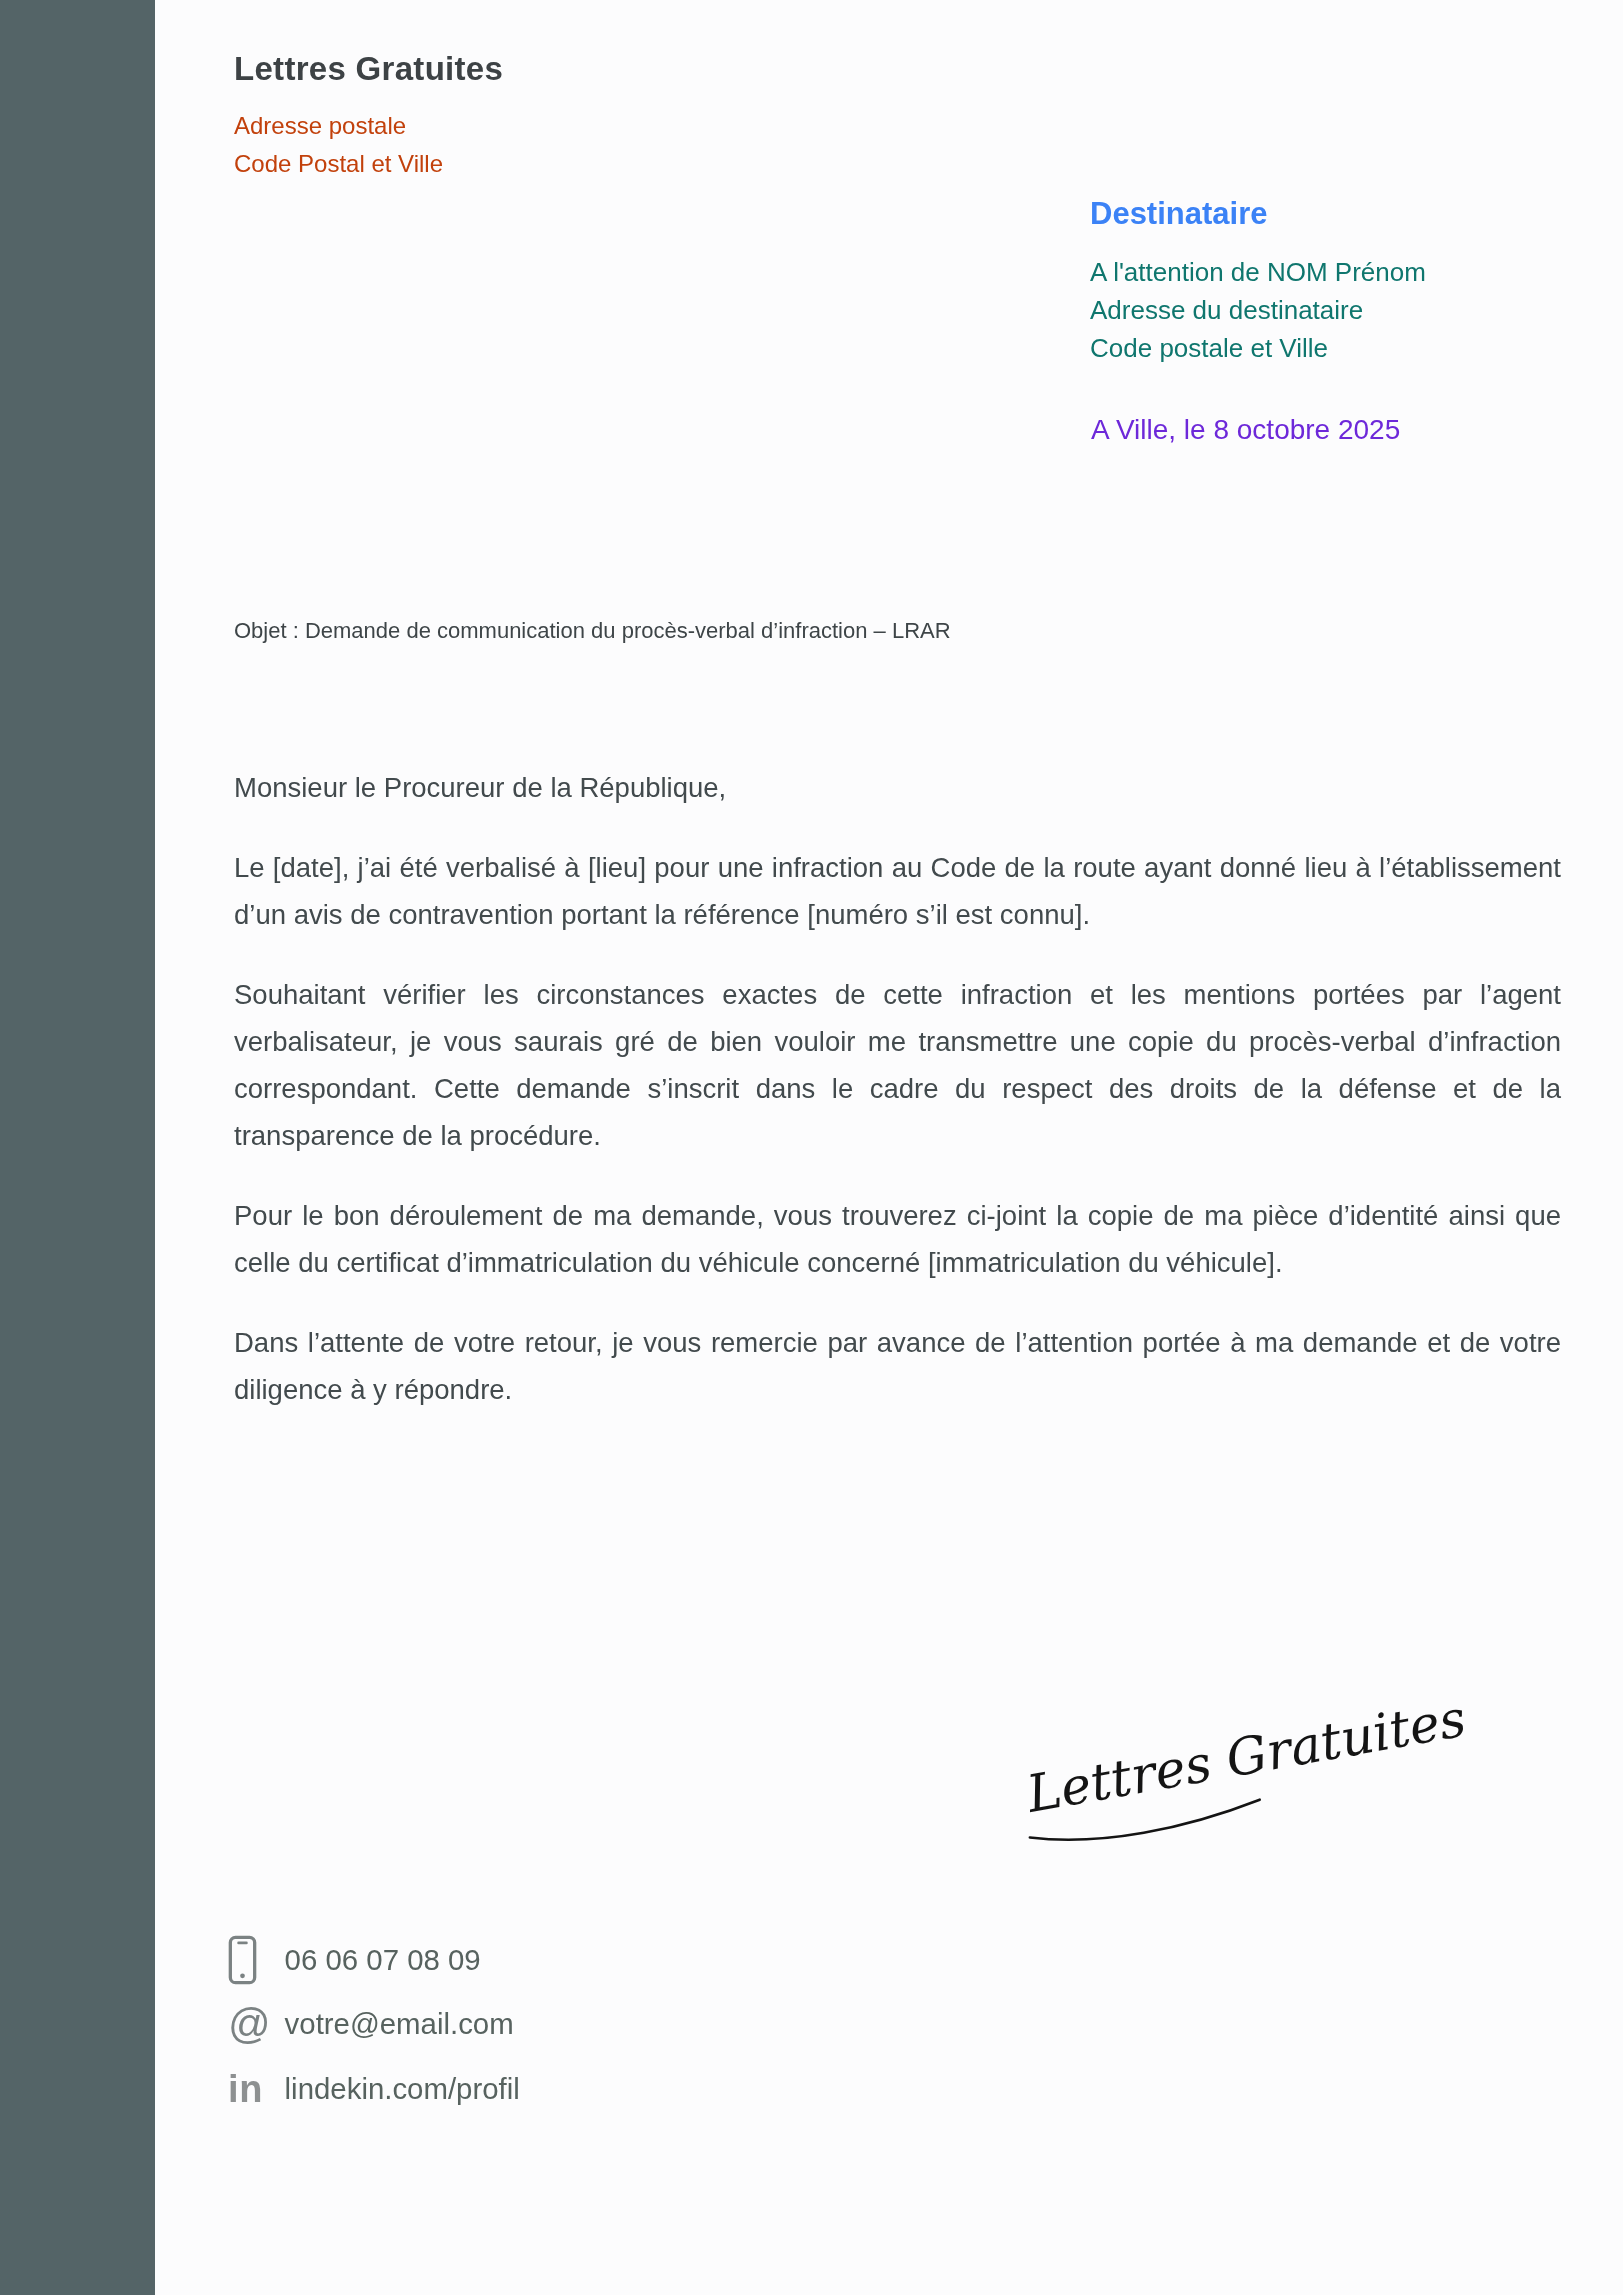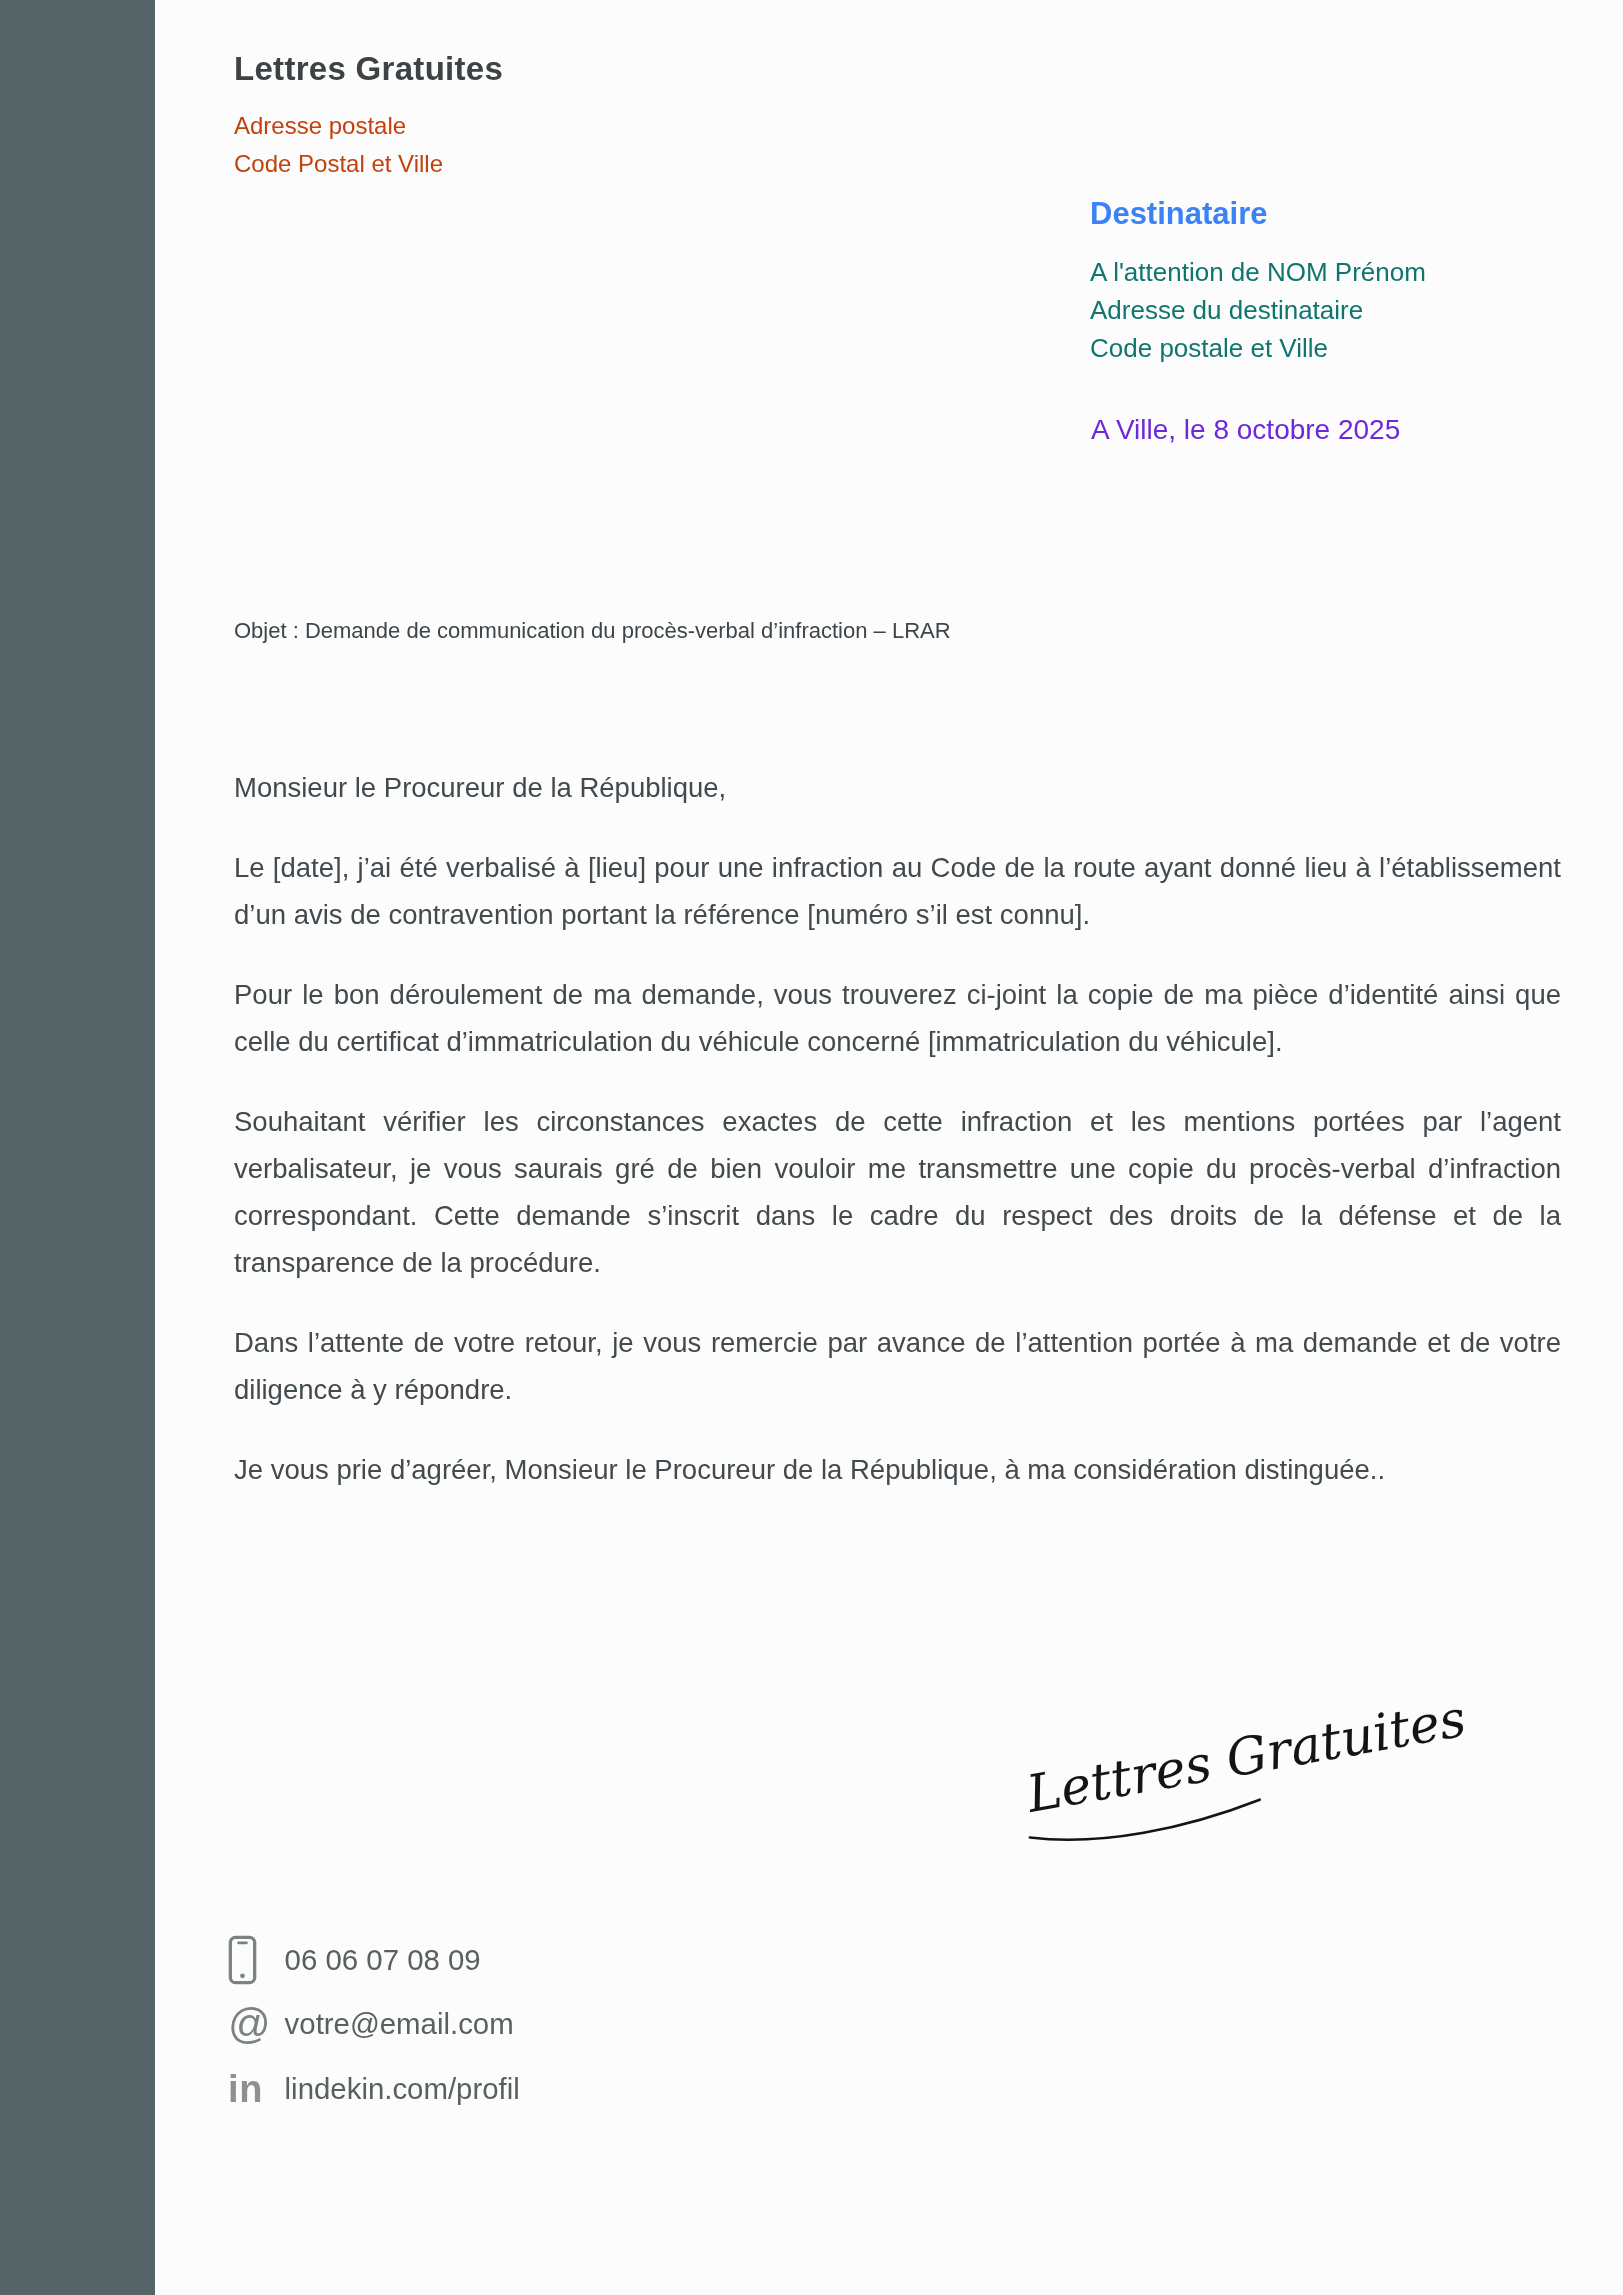--- a/index.html
+++ b/index.html
@@ -95,24 +95,23 @@
   </div>
 </div>
 
 <div class="date-line">A Ville, le 8 octobre 2025</div>
 
 <div class="subject">Objet : Demande de communication du procès-verbal d’infraction – LRAR</div>
 
 <div class="letter-body">
   <p class="salutation">Monsieur le Procureur de la République,</p>
   <p>Le [date], j’ai été verbalisé à [lieu] pour une infraction au Code de la route ayant donné lieu à l’établissement d’un avis de contravention portant la référence [numéro s’il est connu].</p>
+  <p>Souhaitant vérifier les circonstances exactes de cette infraction et les mentions portées par l’agent verbalisateur, je vous saurais gré de bien vouloir me transmettre une copie du procès-verbal d’infraction correspondant. Cette demande s’inscrit dans le cadre du respect des droits de la défense et de la transparence de la procédure.</p>
   <p>Pour le bon déroulement de ma demande, vous trouverez ci-joint la copie de ma pièce d’identité ainsi que celle du certificat d’immatriculation du véhicule concerné [immatriculation du véhicule].</p>
-  <p>Souhaitant vérifier les circonstances exactes de cette infraction et les mentions portées par l’agent verbalisateur, je vous saurais gré de bien vouloir me transmettre une copie du procès-verbal d’infraction correspondant. Cette demande s’inscrit dans le cadre du respect des droits de la défense et de la transparence de la procédure.</p>
   <p>Dans l’attente de votre retour, je vous remercie par avance de l’attention portée à ma demande et de votre diligence à y répondre.</p>
-  <p>Je vous prie d’agréer, Monsieur le Procureur de la République, à ma considération distinguée..</p>
 </div>
 
 <div class="signature-wrap">
   <svg width="458" height="190" viewBox="0 0 700 290">
     <g transform="rotate(-10 350 150)">
       <text x="22" y="168" style="font-family:'DejaVu Serif',serif; font-style:italic; font-size:78px; fill:#141414;">Lettres Gratuites.</text>
       <path d="M14 206 C 120 238, 250 234, 370 210" stroke="#141414" stroke-width="4" fill="none" stroke-linecap="round"></path>
     </g>
   </svg>
 </div>

